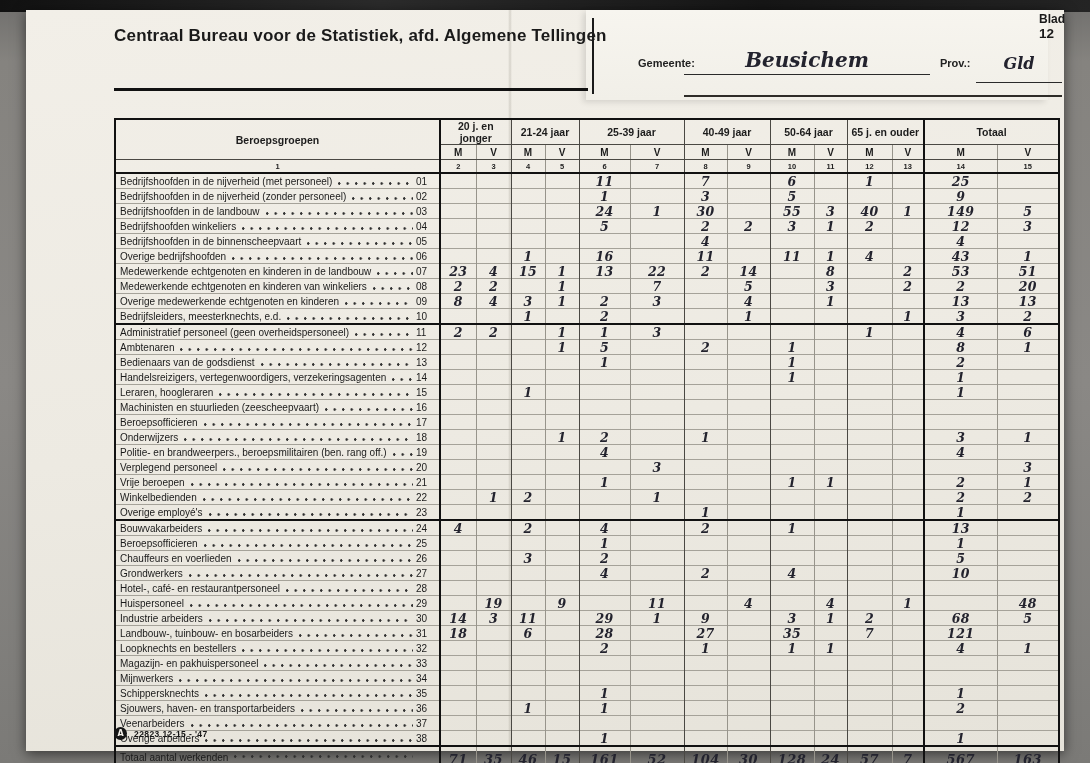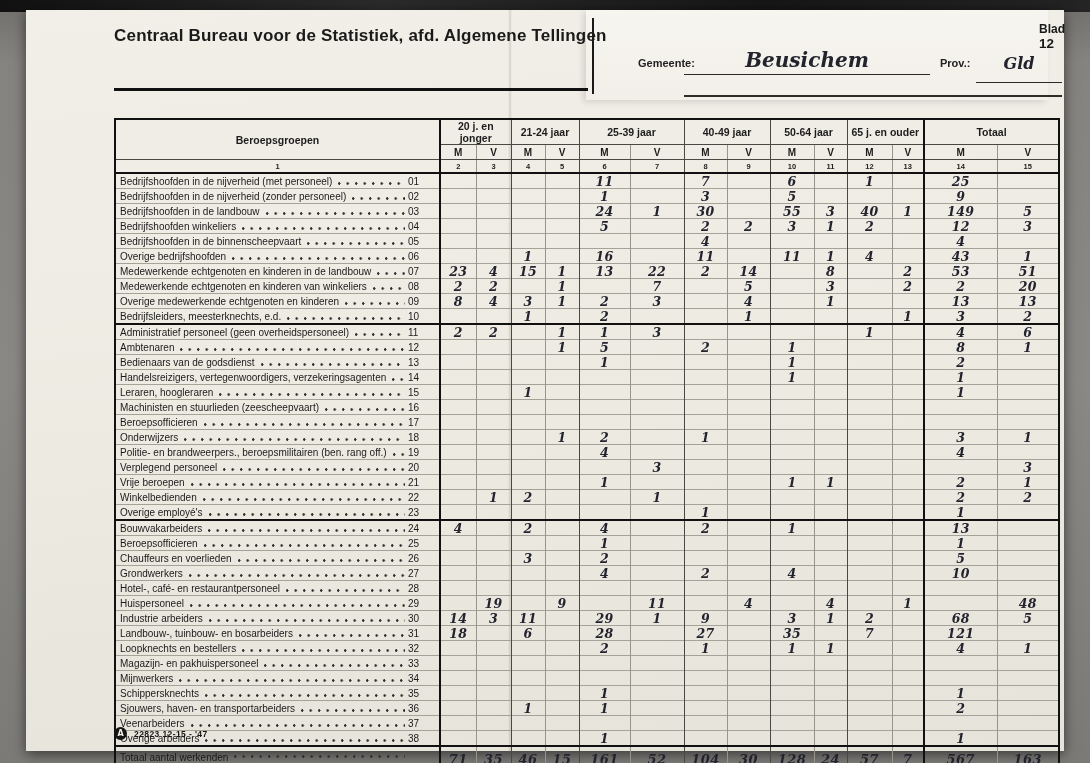--- a/index.html
+++ b/index.html
@@ -15,21 +15,21 @@
     box-shadow:0 3px 12px rgba(0,0,0,.55);}
   .slip{position:absolute;left:560px;top:0;width:462px;height:90px;
     background:linear-gradient(180deg,#f7f5ef,#f1efe8);
     box-shadow:-3px 2px 6px rgba(0,0,0,.12);}
   .crease{position:absolute;top:0;bottom:0;width:4px;left:482px;
     background:linear-gradient(90deg,transparent,rgba(90,85,70,.18),transparent);}
   .org-line{position:absolute;left:88px;top:16px;font-size:17px;font-weight:bold;letter-spacing:.2px;text-align:center;}
   .form-title{position:absolute;left:88px;top:37px;font-size:21px;font-weight:bold;letter-spacing:1.6px;color:#0e0e0e;}
   .title-rule{position:absolute;left:88px;top:78px;width:474px;height:2.5px;background:#111;}
   .vdivider{position:absolute;left:566px;top:8px;width:2px;height:76px;background:#1a1a1a;}
-  .blad{position:absolute;left:974px;top:12px;font-size:12px;font-weight:bold;padding-left:39px;}
+  .blad{position:absolute;left:974px;top:2px;font-size:12px;font-weight:bold;padding-left:39px;}
   .blad .no{font-size:13.5px;}
   .fld-label{position:absolute;font-size:11px;font-weight:bold;color:#222;}
   .hand{font-family:"DejaVu Serif",serif;font-style:italic;font-weight:bold;color:#23232e;}
   .write-line{position:absolute;border-bottom:1.5px solid #2a2a2a;text-align:center;}
   .gemeente-line{left:658px;top:38px;width:246px;height:26px;font-size:20px;}
   .prov-line{left:950px;top:36px;width:86px;height:28px;font-size:16px;margin-top:8px;}
   .right-rule{position:absolute;left:658px;top:85px;width:378px;height:2px;background:#2e2c28;}
   .caption{position:absolute;left:88px;top:91px;font-size:11.5px;font-weight:bold;white-space:nowrap;}
   .caption .pre{margin-right:9px;}
   table.census{position:absolute;left:88px;top:108px;width:946px;border-collapse:collapse;
@@ -43,21 +43,21 @@
   thead tr:first-child .th-group{border-bottom:1px solid #4a4843;}
   thead tr:nth-child(2) .th-mv{border-bottom:1px solid #4a4843;}
   .th-label{border-bottom:1px solid #4a4843;}
   thead{border-bottom:2.5px solid #111;}
   tfoot{border-top:2px solid #111;}
   tbody tr{border-bottom:1px solid #a5a299;}
   tbody tr.sep{border-bottom:2px solid #111;}
   .tl{border-left:1px solid #97948b;}
   .gl{border-left:1px solid #4a4843;}
   .hl{border-left:2px solid #111;}
-  td.lbl{display:flex;align-items:flex-end;height:13px;padding:0 10px 1px 4px;
+  td.lbl{display:flex;align-items:flex-end;height:13px;padding:0 2px 1px 4px;
     font-size:10px;white-space:nowrap;overflow:hidden;}
   td.lbl .txt{flex:0 0 auto;}
   td.lbl .leader{flex:1 1 0;min-width:0;height:3px;margin:0 3px 2px 6px;
     background-image:radial-gradient(circle at 1.2px 1.5px,#2e2e2e 1.05px,transparent 1.4px);
     background-size:8.5px 3px;background-repeat:repeat-x;background-position:left bottom;}
   td.lbl .num{flex:0 0 auto;width:21px;text-align:left;font-size:10px;}
   td.data{height:13px;text-align:center;vertical-align:bottom;
     font-size:12.5px;line-height:13px;letter-spacing:.4px;}
   tfoot td.data{height:16px;font-size:13px;}
   tfoot td.lbl{height:16px;align-items:center;padding-top:2px;}

